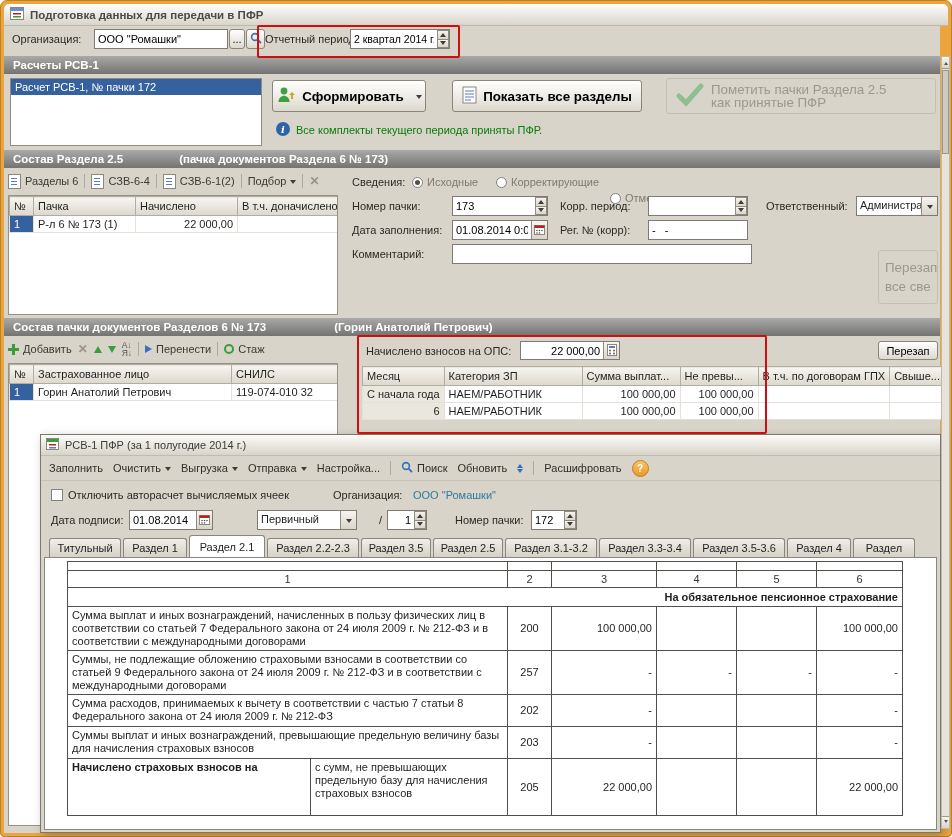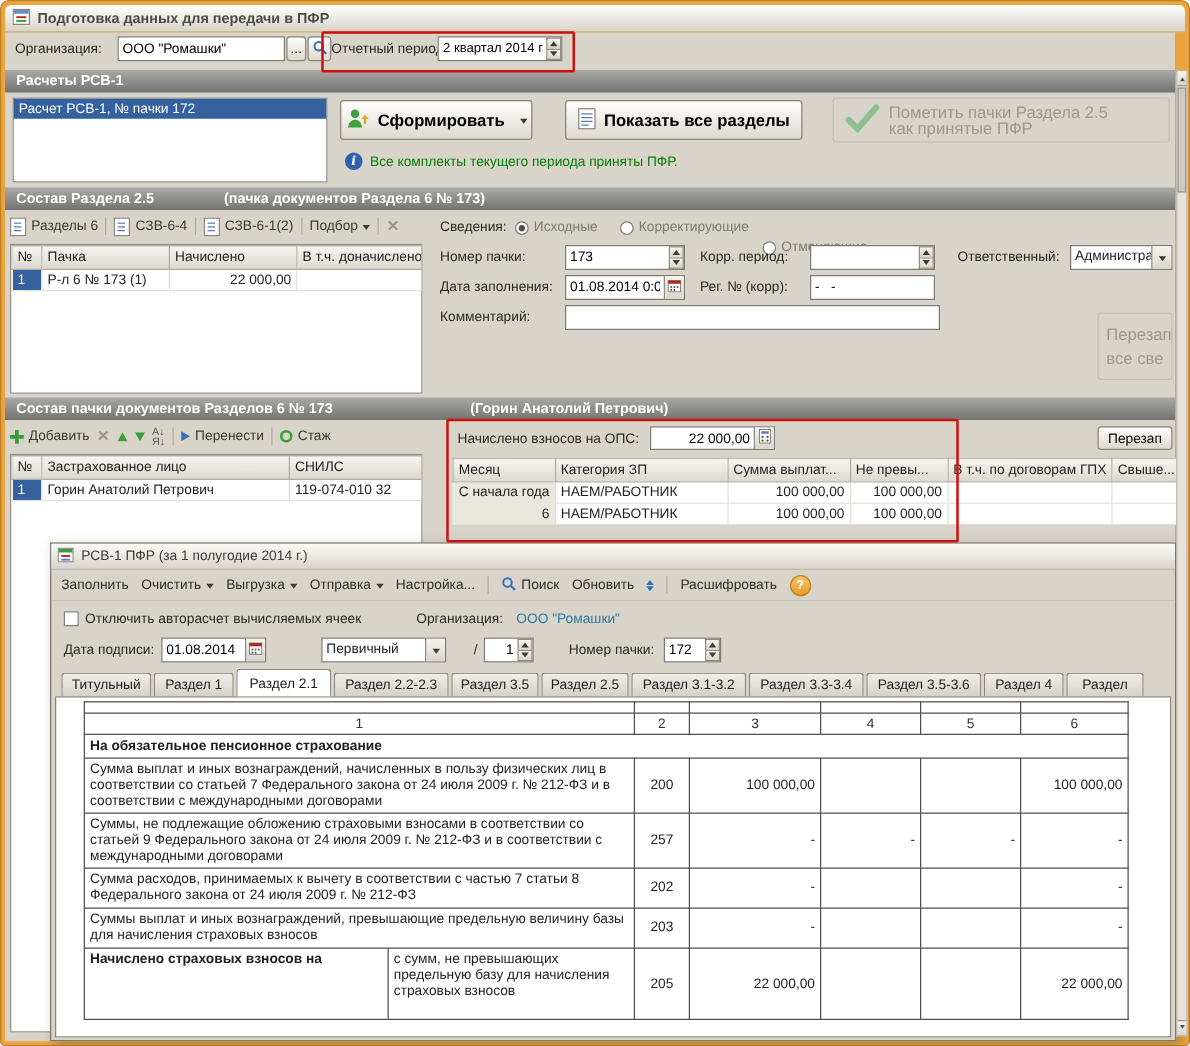--- a/index.html
+++ b/index.html
@@ -78,21 +78,21 @@
        border-radius:3px 3px 0 0;margin-right:2px;display:flex;align-items:center;justify-content:center;
        font-size:11px;white-space:nowrap;overflow:hidden;flex:0 0 auto;box-sizing:border-box}
   .tab.on{height:22px;background:#fff;position:relative;z-index:6}
   .page{background:#fff;border:1px solid #8a867c;overflow:hidden;box-sizing:border-box}
   .grid{border-collapse:collapse;table-layout:fixed;font-size:11px;background:#fff}
   .grid td{border:1px solid #50504a;padding:2px 4px;line-height:13px;vertical-align:top;overflow:hidden}
   .grid td.c{text-align:center;vertical-align:middle}
   .grid td.v{text-align:right;vertical-align:middle}
   .grid td.g{background:#cfe5cb}
   .grid tr.nums td{text-align:center;padding:1px;height:14px;vertical-align:middle;color:#333}
-  .grid tr.secrow td{font-weight:bold;text-align:left;vertical-align:middle;height:14px}
+  .grid tr.secrow td{font-weight:bold;text-align:right;vertical-align:middle;height:14px}
   .grid tr.sliver td{height:8px;padding:0}
   .split{display:flex;min-height:56px}
   .split .bpart{flex:0 0 242px;font-weight:bold;padding:2px 4px;box-sizing:border-box}
   .split .spart{flex:1;border-left:1px solid #50504a;padding:2px 4px}
   
   .vscroll{left:941px;top:56px;width:9px;height:773px;background:#e7e3db;border:1px solid #bdb9af;
            display:flex;flex-direction:column;align-items:center;box-sizing:border-box;z-index:60}
   .sarr{width:100%;height:11px;background:linear-gradient(#f6f4ef,#d9d5cb);border-bottom:1px solid #9b978d;
         display:flex;align-items:center;justify-content:center;flex:0 0 11px}
   .sarr.bot{margin-top:auto;border-top:1px solid #9b978d;border-bottom:0}
@@ -289,21 +289,21 @@
 <span class="a field" style="left:452px;top:244px;width:300px;height:20px">
   <input class="bare" value="" style="">
 </span>
 <button class="a btn dis" style="left:878px;top:250px;width:60px;height:54px;flex-direction:column;line-height:13px;overflow:hidden;align-items:flex-start;padding-left:6px">
   <span>Перезап</span>
   <span>все све</span>
 </button>
 
 <div class="a hdr" style="left:4px;top:318px;width:936px">
   <span>Состав пачки документов Разделов 6 № 173</span>
-  <span style="margin-left:110px">(Горин Анатолий Петрович)</span>
+  <span style="margin-left:68px">(Горин Анатолий Петрович)</span>
 </div>
 <div class="a tbar" style="left:8px;top:339px;height:20px">
   <span class="titem">
       <span class="plus"></span>
       <span>Добавить</span>
     </span>
   <span class="x">✕</span>
   <span class="triu"></span>
   <span class="trid"></span>
   <span class="sortic">А↓<br>Я↓</span>

